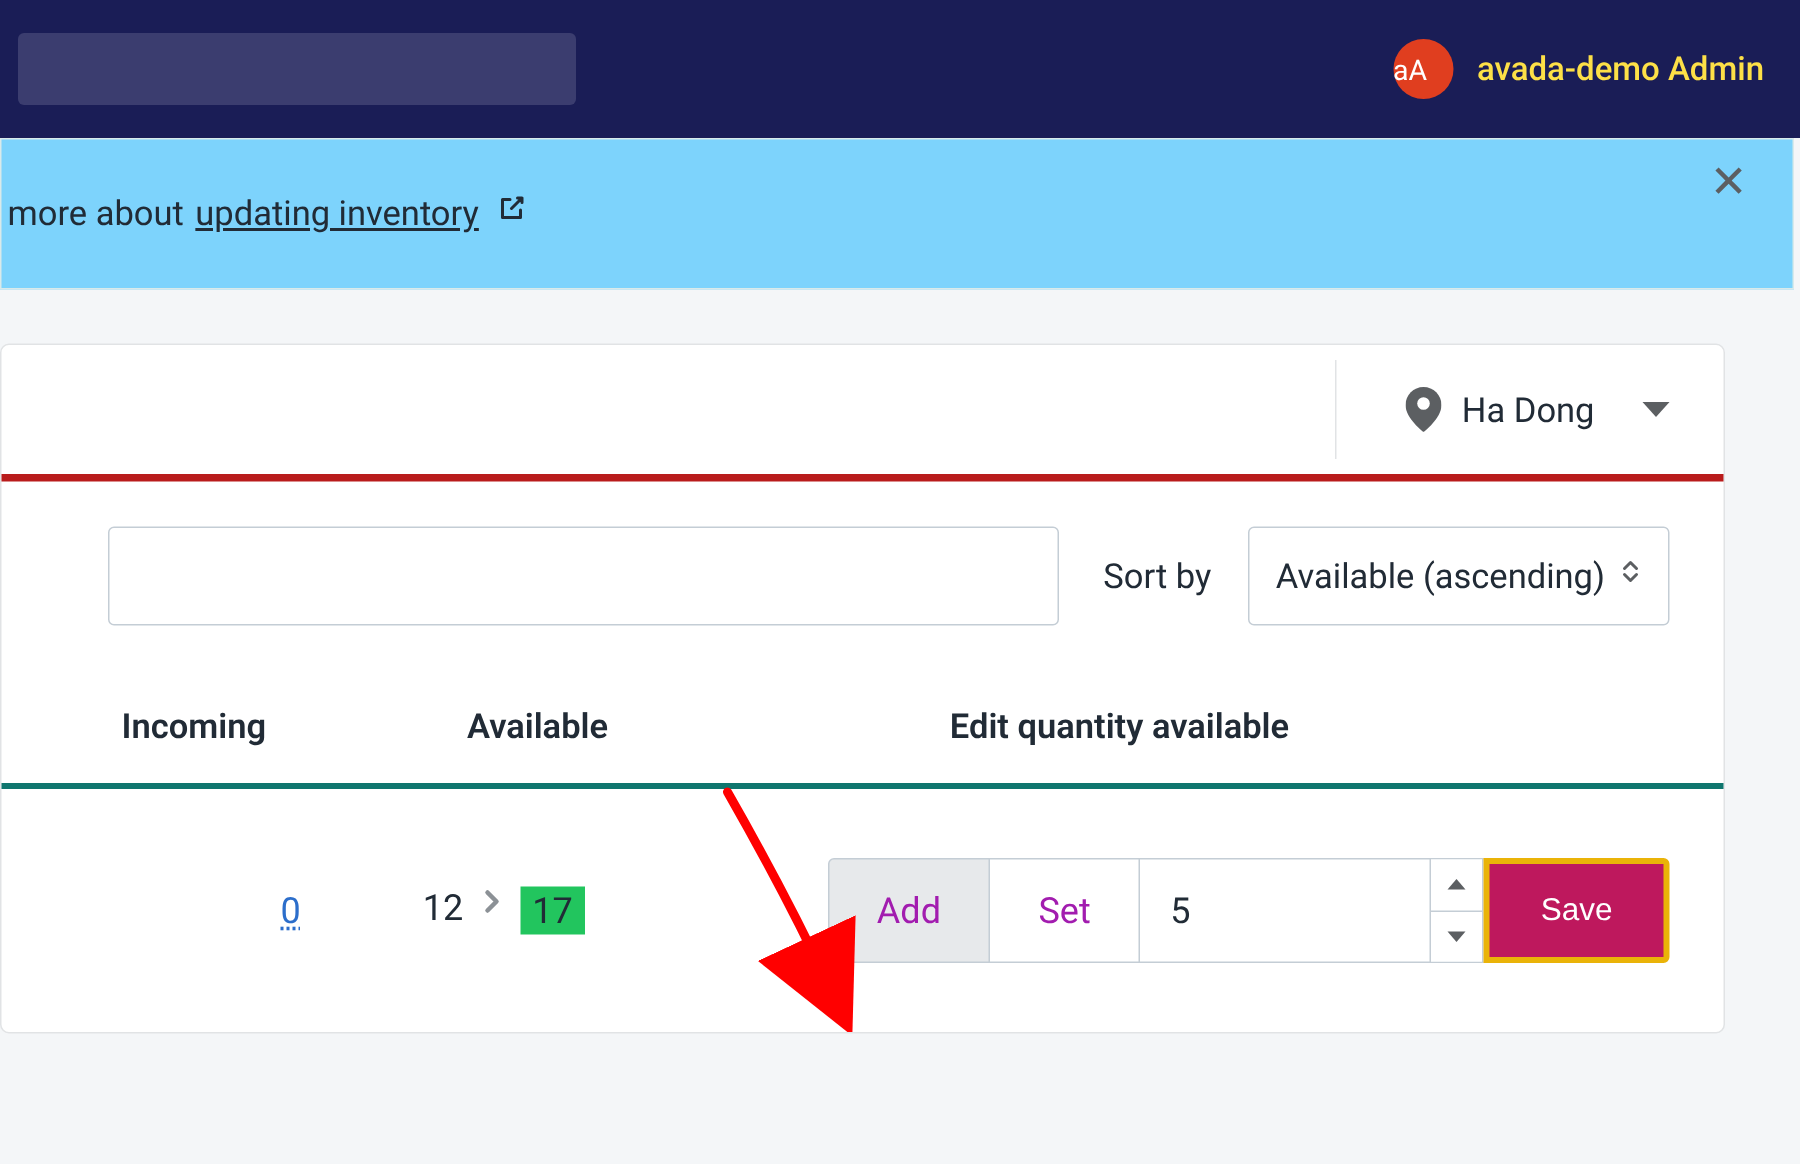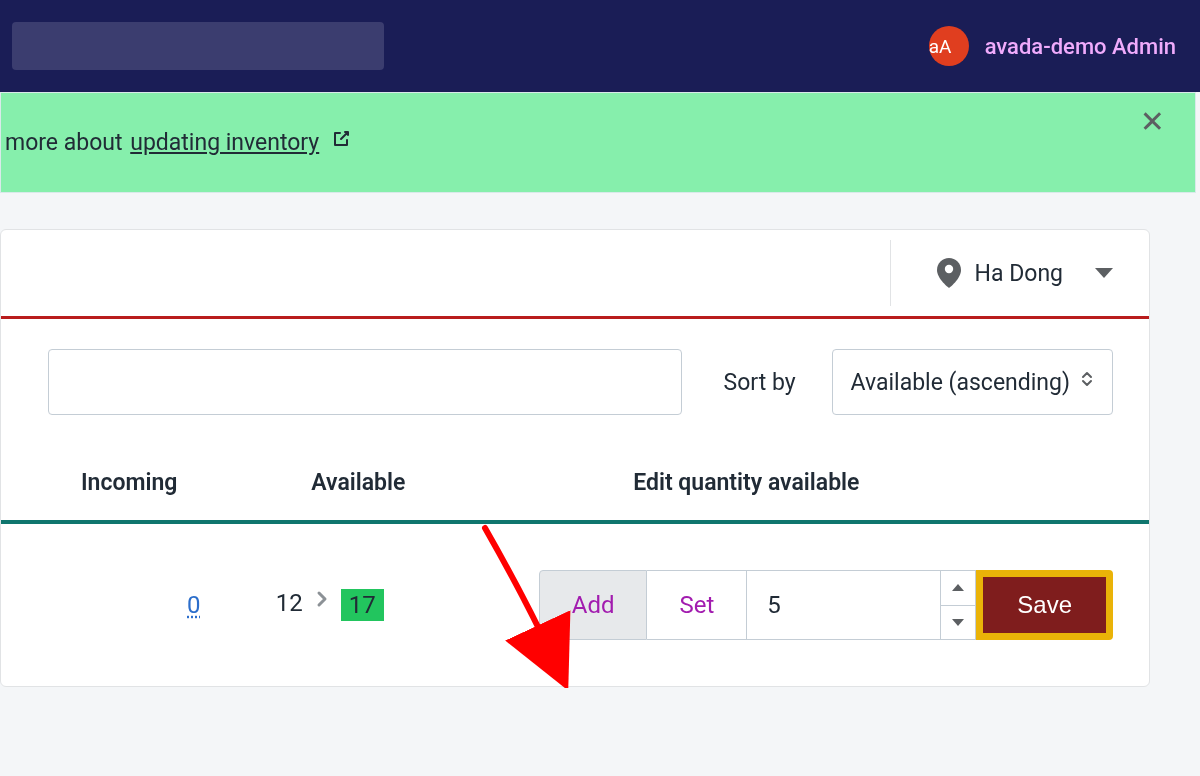--- a/index.html
+++ b/index.html
@@ -39,28 +39,28 @@
       border-radius: 50%;
       background: #e03e1f;
       display: flex;
       align-items: center;
       justify-content: flex-start;
       color: #fff;
       font-size: 19px;
       font-weight: 400;
     }
     .username {
-      color: #f0abfc;
+      color: #fde047;
       font-size: 22px;
       font-weight: 500;
     }
 
     
     .info-banner {
-      background: #86efac;
+      background: #7dd3fc;
       border: 1px solid #d9eaea;
       margin: 0 4px 0 0;
       padding: 36px 24px 36px 10px;
       font-size: 23px;
       color: #212b36;
       display: flex;
       justify-content: space-between;
       align-items: flex-start;
       position: relative;
     }
@@ -94,21 +94,21 @@
       border-radius: 6px;
       margin: 36px 50px 0 0;
       overflow: visible;
     }
 
     
     .location-row {
       display: flex;
       justify-content: flex-end;
       align-items: center;
-      border-bottom: 3px solid #b91c1c;
+      border-bottom: 5px solid #b91c1c;
       padding: 28px 36px 28px 0;
       gap: 10px;
     }
     .loc-divider {
       width: 1px;
       height: 66px;
       background: #e1e3e5;
       margin: -28px 36px -28px 0;
     }
     .location-pill {
@@ -125,21 +125,21 @@
       border-right: 9px solid transparent;
       border-top: 10px solid #5c5f62;
       margin-left: 18px;
     }
 
     
     .filters-row {
       display: flex;
       align-items: center;
       padding: 30px 36px 20px 0;
-      gap: 36px;
+      gap: 24px;
       justify-content: flex-end;
     }
     .filter-input {
       flex: 0 0 634px;
       height: 66px;
       border: 1px solid #c4cdd5;
       border-radius: 4px;
       margin-left: -120px;
       background: #fff;
     }
@@ -275,24 +275,24 @@
       border-right: 6px solid transparent;
       border-bottom: 7px solid #5c5f62;
     }
     .stepper .tri-down {
       width: 0; height: 0;
       border-left: 6px solid transparent;
       border-right: 6px solid transparent;
       border-top: 7px solid #5c5f62;
     }
     .save-btn {
-      background: #7f1d1d;
-      border: 7px solid #eab308;
+      background: #be185d;
+      border: 4px solid #eab308;
       color: #fff;
-      font-size: 24px;
+      font-size: 21px;
       padding: 0 34px;
       border-top-right-radius: 4px;
       border-bottom-right-radius: 4px;
       cursor: pointer;
     }
 
     
     .annotation-arrow {
       position: absolute;
       pointer-events: none;

